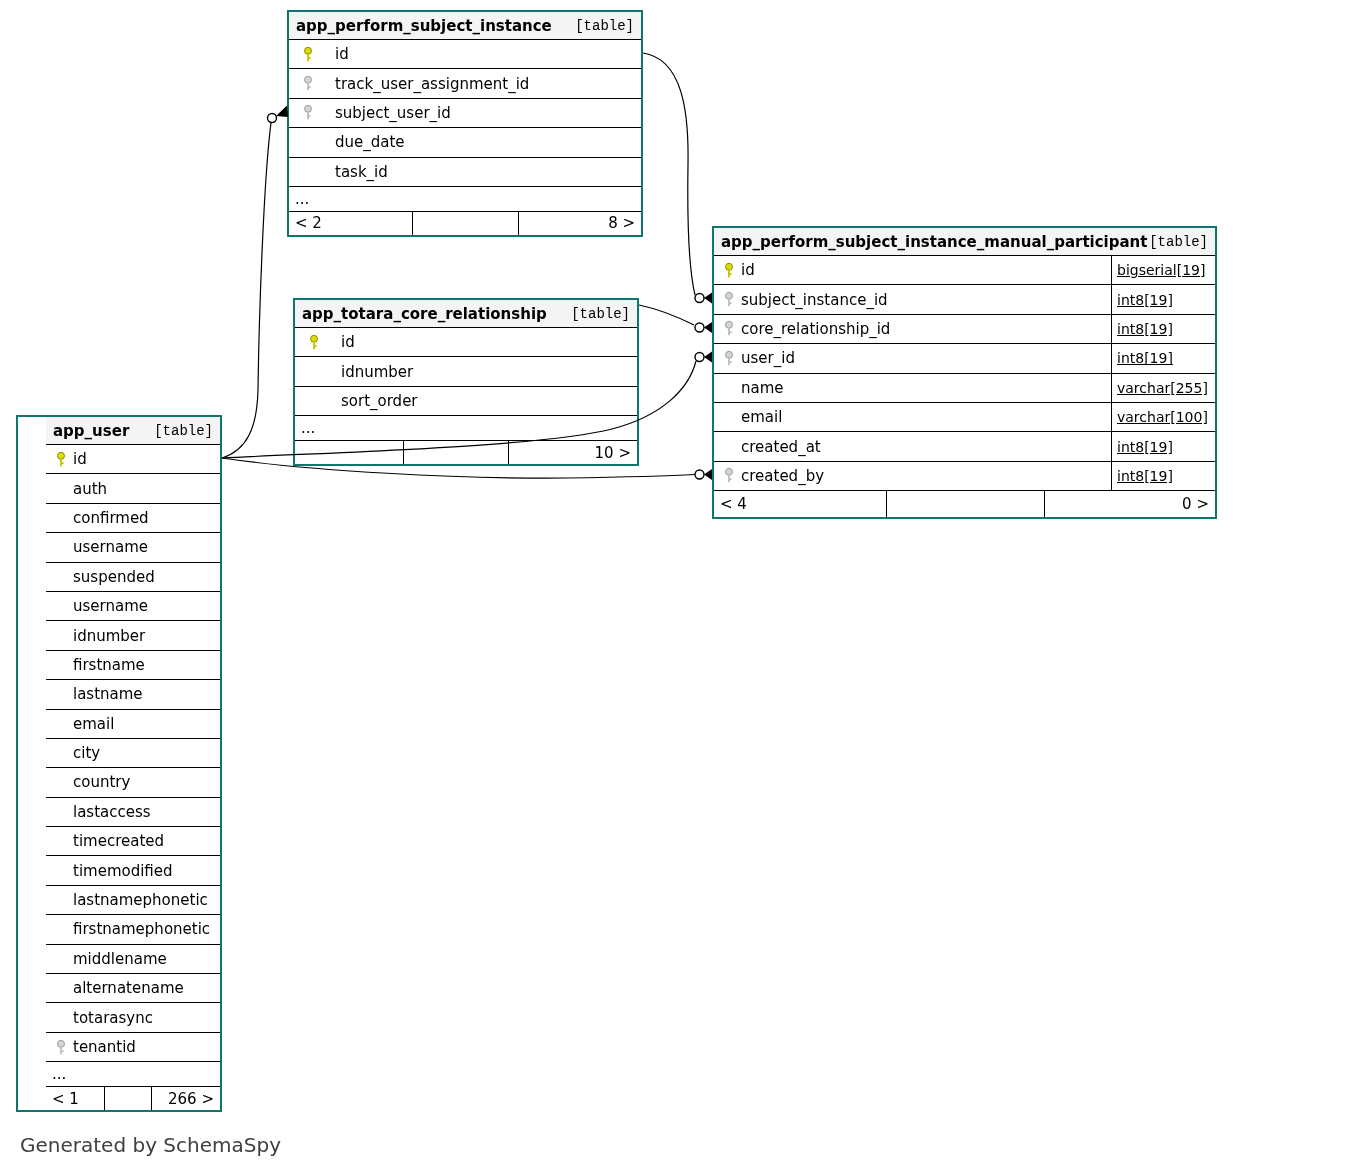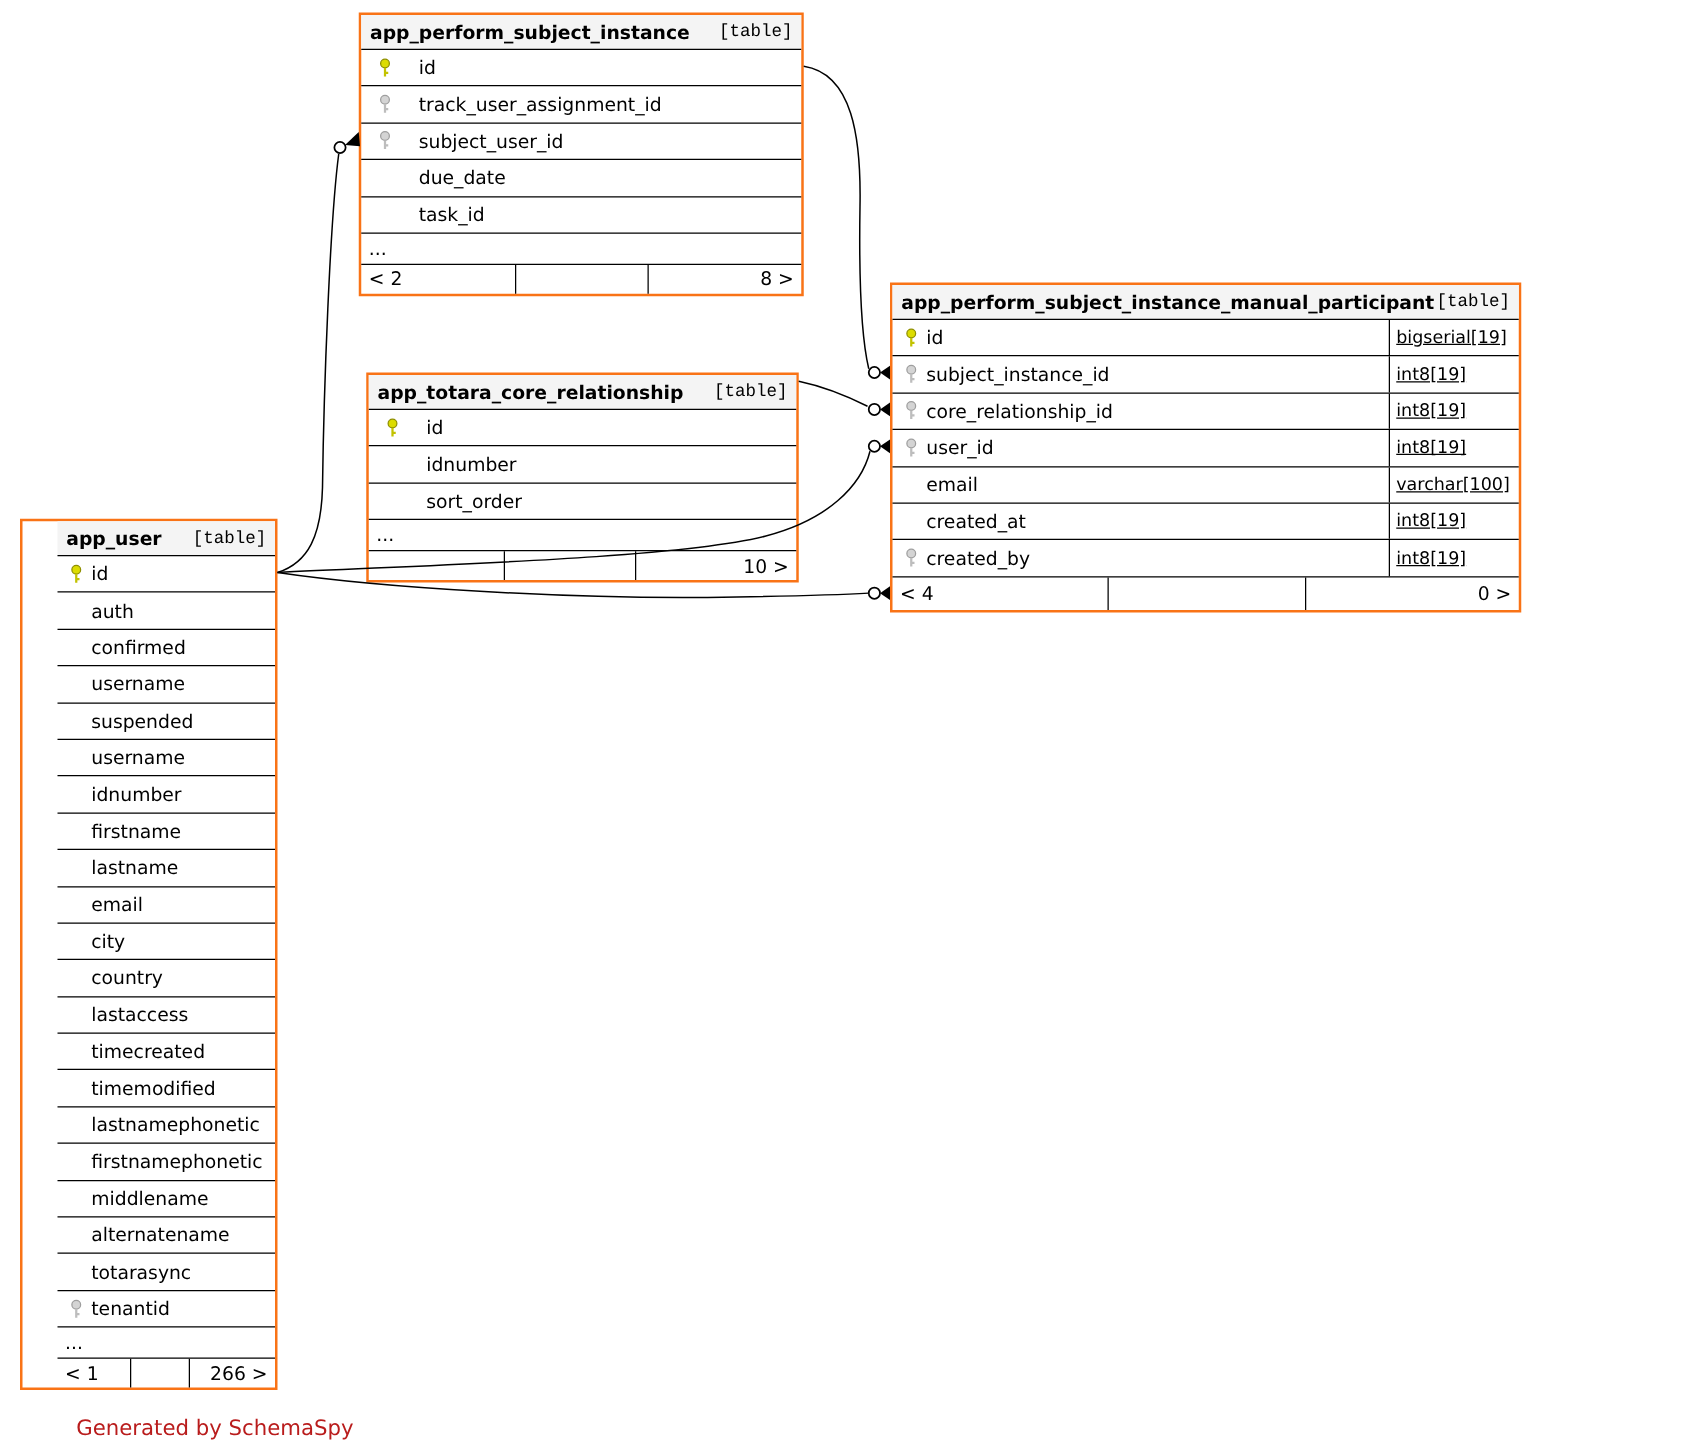--- a/index.html
+++ b/index.html
@@ -1,20 +1,20 @@
 <!DOCTYPE html>
 <html><head>
 <meta charset="utf-8">
 <style>
   html,body{margin:0;padding:0;background:#ffffff;}
   .stage{position:relative;width:1356px;height:1164px;background:#ffffff;
          font-family:"DejaVu Sans","Liberation Sans",sans-serif;overflow:hidden;}
 
   
-  .tbl{position:absolute;background:#ffffff;border:2px solid #f97316;box-sizing:border-box;z-index:2;}
+  .tbl{position:absolute;background:#ffffff;border:2px solid #0f766e;box-sizing:border-box;z-index:2;}
   .hd{box-sizing:border-box;height:28px;background:#f4f4f4;border-bottom:1px solid #000;
       display:flex;align-items:center;justify-content:space-between;padding:0 7px;}
   .hd .nm{font-weight:bold;font-size:15px;color:#000;white-space:nowrap;}
   .hd .tg{font-size:14px;color:#000;white-space:nowrap;font-family:Liberation Mono, monospace;}
   .rw{box-sizing:border-box;height:29.4px;border-bottom:1px solid #000;
       display:flex;align-items:center;font-size:15px;color:#000;}
   .keyc{box-sizing:border-box;display:flex;align-items:center;flex:0 0 auto;}
   .wide .keyc{width:46px;padding-left:13px;}
   .narrow .keyc{width:27px;padding-left:9px;}
   .cn{white-space:nowrap;}
@@ -36,21 +36,21 @@
   .t4{left:16px;top:415px;width:206px;padding-left:28px;}
 
   .keysvg{display:block;}
 
   
   .ov{position:absolute;left:0;top:0;z-index:3;pointer-events:none;}
   .relpath{fill:none;stroke:#000;stroke-width:1.2px;}
   .reldot{fill:#fff;stroke:#000;stroke-width:1.4px;}
   .relcrow{fill:#000;stroke:none;}
 
-  .gen{position:absolute;left:20px;top:1133px;font-size:17px;color:#b91c1c;white-space:nowrap;margin-left:41px;}
+  .gen{position:absolute;left:20px;top:1133px;font-size:20px;color:#404040;white-space:nowrap;}
 </style>
 </head>
 <body>
 
 <div class="stage">
 
   <div class="tbl t1 wide">
     <div class="hd">
       <span class="nm">app_perform_subject_instance</span>
       <span class="tg">[table]</span>
@@ -168,20 +168,25 @@
         <svg class="keysvg" width="12" height="17" viewBox="0 0 12 17">
             <circle cx="6" cy="4.8" r="3.5" fill="#d4d4d4" stroke="#9e9e9e" stroke-width="1"></circle>
             <path d="M6 8.3 V15.2 M6 12.2 H8.6" stroke="#bdbdbd" stroke-width="1.8" fill="none"></path>
           </svg>
       </span>
         <span class="cn">user_id</span>
       <span class="ct">int8[19]</span>
     </div>
     <div class="rw">
       <span class="keyc"></span>
+        <span class="cn">name</span>
+      <span class="ct">varchar[255]</span>
+    </div>
+    <div class="rw">
+      <span class="keyc"></span>
         <span class="cn">email</span>
       <span class="ct">varchar[100]</span>
     </div>
     <div class="rw">
       <span class="keyc"></span>
         <span class="cn">created_at</span>
       <span class="ct">int8[19]</span>
     </div>
     <div class="rw">
       <span class="keyc">

